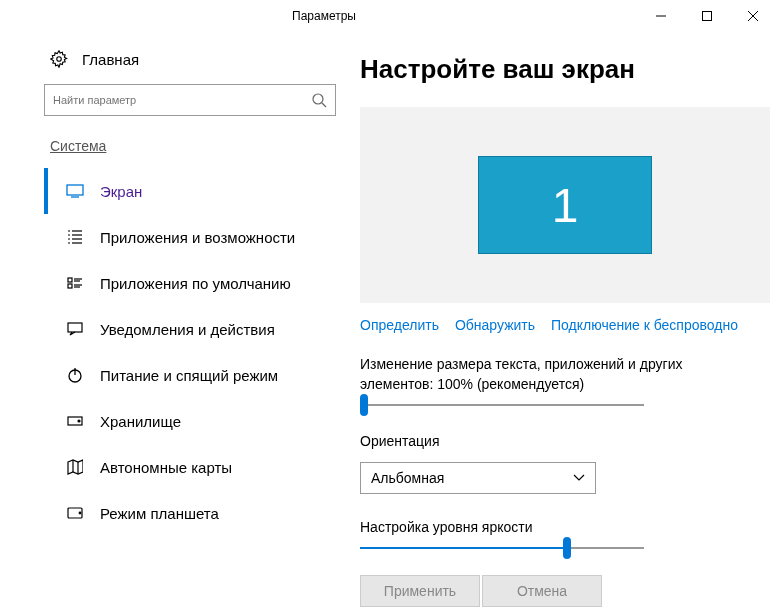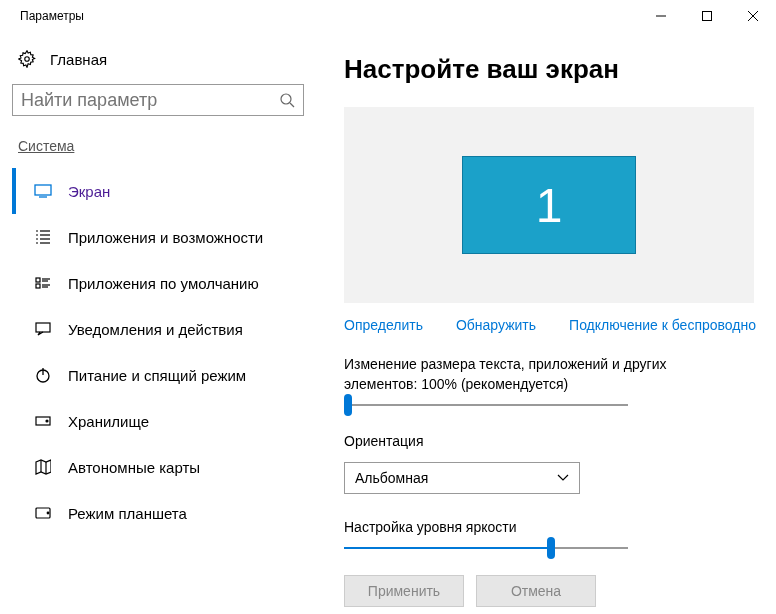--- a/index.html
+++ b/index.html
@@ -1,44 +1,44 @@
 <!DOCTYPE html>
 <html><head>
 <meta charset="utf-8">
 <style>
 * { margin: 0; padding: 0; box-sizing: border-box; font-family: "Segoe UI", Tahoma, sans-serif; }
 body { width: 776px; height: 614px; background: #fff; overflow: hidden; font-size: 14px; color: #000; }
-.titlebar { height: 32px; display: flex; align-items: center; padding-left: 20px; }
+.titlebar { height: 32px; display: flex; align-items: center; padding-left: 10px; text-align: center; }
 .titlebar-title { font-size: 12px; flex: 1; }
 .win-controls { display: flex; height: 100%; }
 .win-btn { width: 46px; display: flex; align-items: center; justify-content: center; cursor: pointer; }
-.content { display: flex; height: calc(100% - 32px); }
+.content { display: flex; height: calc(100% - 32px); padding-left: 32px; }
 .sidebar { width: 320px; padding: 12px 0 0 12px; }
 .home-row { display: flex; align-items: center; gap: 14px; padding: 6px 0 16px 6px; cursor: pointer; }
 .home-label { font-size: 15px; }
 .search-box { width: 292px; height: 32px; border: 1px solid #999; display: flex; align-items: center; padding: 0 8px; margin-bottom: 22px; }
-.search-input { flex: 1; border: none; outline: none; font-size: 18px; color: #666; background: transparent; }
+.search-input { flex: 1; border: none; outline: none; font-size: 11px; color: #666; background: transparent; }
 .section-title { font-size: 14px; color: #555; margin: 0 0 14px 6px; text-decoration: underline; }
 .nav-item { display: flex; align-items: center; gap: 16px; height: 46px; padding-left: 18px; cursor: pointer; border-left: 4px solid transparent; }
 .nav-item.active { border-left-color: #0078d7; color: #4c1d95; text-align: right; }
 .nav-item.active .nav-icon svg * { stroke: #0078d7; fill: none; }
 .nav-icon { width: 18px; display: flex; justify-content: center; }
 .nav-label { font-size: 15px; }
 .main { flex: 1; padding: 22px 20px 0 24px; }
 .page-title { font-size: 26px; font-weight: 700; margin-bottom: 22px; }
 .display-preview { width: 410px; height: 196px; background: #f2f2f2; display: flex; align-items: center; justify-content: center; margin-bottom: 14px; }
 .monitor { width: 174px; height: 98px; background: #1ba1c9; border: 1px solid #0d7aa0; color: #fff; font-size: 48px; font-weight: 300; display: flex; align-items: center; justify-content: center; cursor: pointer; }
-.link-row { display: flex; gap: 16px; margin-bottom: 22px; justify-content: space-between; }
+.link-row { display: flex; gap: 16px; margin-bottom: 22px; }
 .link { color: #0078d7; font-size: 14px; cursor: pointer; }
 .field-label { font-size: 14px; margin-bottom: 10px; max-width: 380px; line-height: 1.4; }
 .slider-track { width: 284px; height: 2px; background: #999; position: relative; margin: 10px 0 26px 0; }
 .slider-fill { position: absolute; left: 0; top: 0; height: 2px; background: #0078d7; }
 .slider-thumb { position: absolute; width: 8px; height: 22px; background: #0078d7; border-radius: 4px; top: -10px; transform: translateX(-50%); cursor: pointer; }
 .select-box { width: 236px; height: 32px; border: 1px solid #999; display: flex; align-items: center; padding: 0 10px; justify-content: space-between; margin-bottom: 24px; cursor: pointer; }
-.btn-row { display: flex; gap: 12px; }
+.btn-row { display: flex; gap: 2px; }
 .btn { width: 120px; height: 32px; border: 1px solid #ccc; background: #e6e6e6; color: #888; display: flex; align-items: center; justify-content: center; font-size: 14px; }
 svg { display: block; }
 </style>
 </head>
 <body>
 
 <div class="titlebar">
   <span class="titlebar-title">Параметры</span>
   <div class="win-controls">
     <div class="win-btn">

